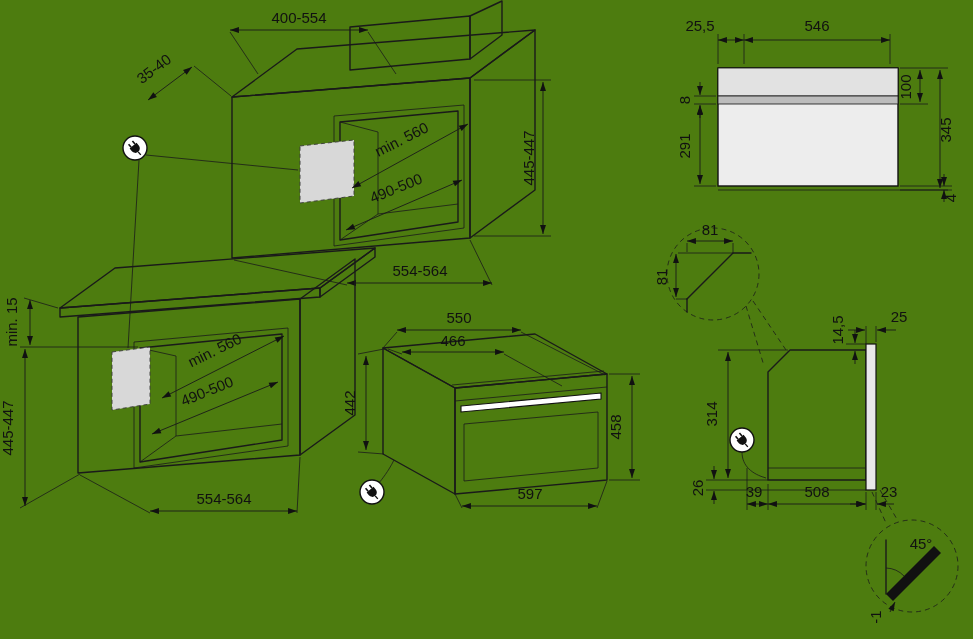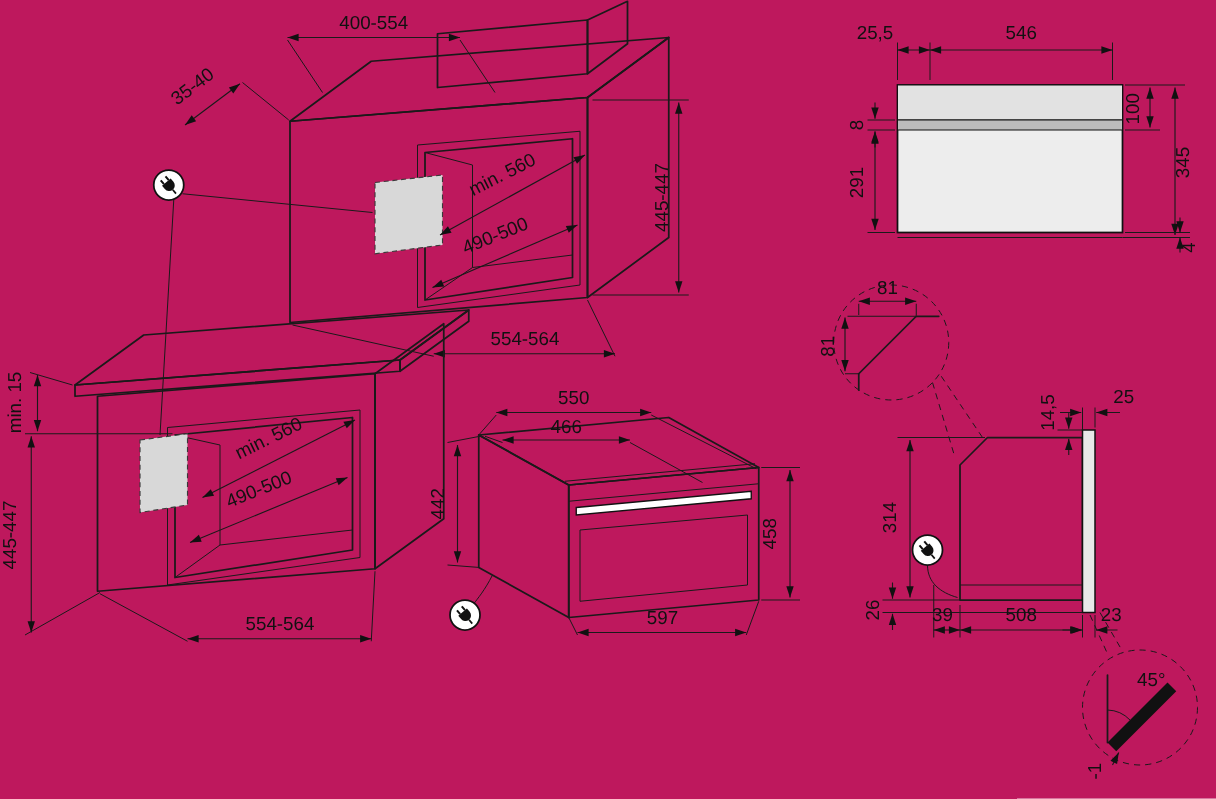--- a/index.html
+++ b/index.html
@@ -1,16 +1,16 @@
 <!DOCTYPE html>
 <html><head>
 <meta charset="utf-8">
 <style>
   html,body{margin:0;padding:0;background:#fff}
-  .stage{position:relative;width:973px;height:639px;background:#be185d;overflow:hidden;
+  .stage{position:relative;width:973px;height:639px;background:#4d7c0f;overflow:hidden;
          font-family:"Liberation Sans",sans-serif}
   svg{position:absolute;left:0;top:0}
   .ol{fill:none;stroke:#1a1a1a;stroke-width:1.4;stroke-linejoin:round;stroke-linecap:round}
   .th{fill:none;stroke:#1a1a1a;stroke-width:0.8}
   .dim{fill:none;stroke:#1a1a1a;stroke-width:0.9}
   .dash{stroke-dasharray:5 4}
   .patch{fill:#d8d8d8;stroke:#3a3a3a;stroke-width:0.9;stroke-dasharray:4 3}
   text{font:15px "Liberation Sans",sans-serif;fill:#111}
   .lbl{text-anchor:middle}
 </style>

